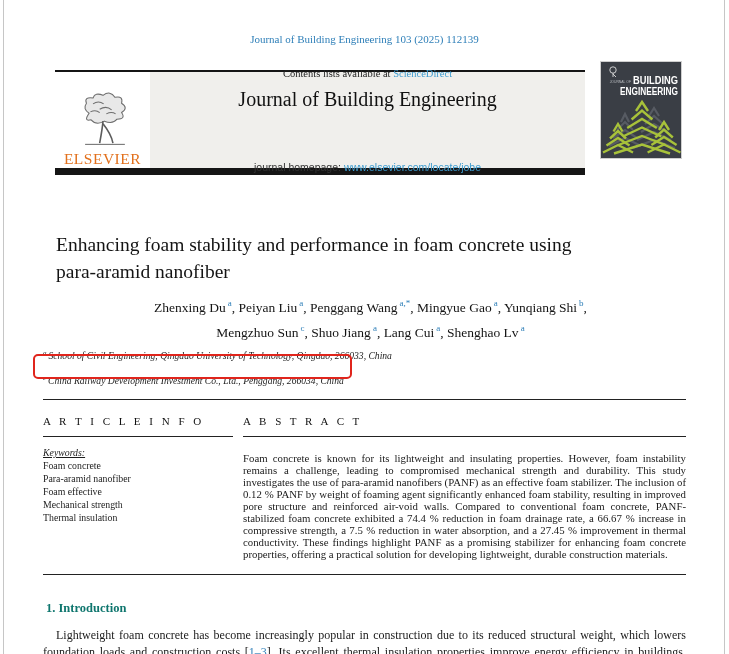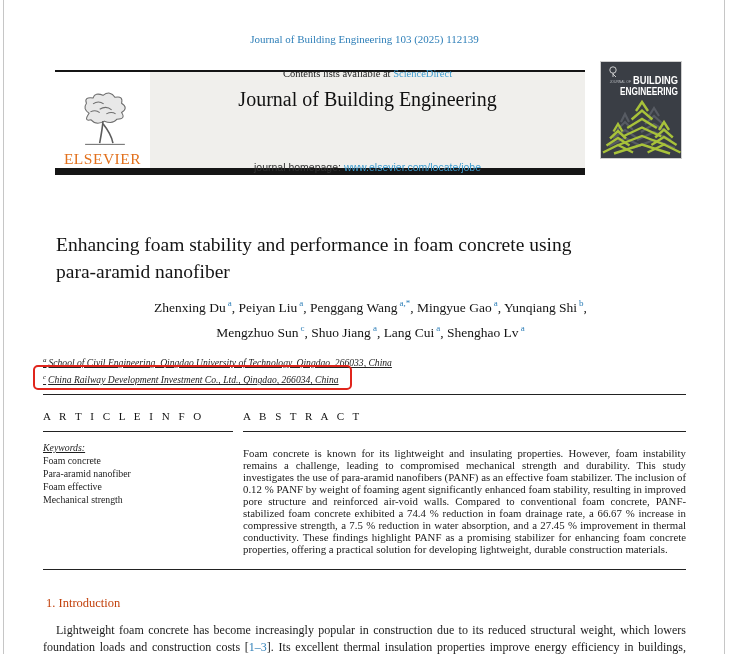--- a/index.html
+++ b/index.html
@@ -27,37 +27,37 @@
 
   
   .cover{position:absolute;left:600px;top:61px;width:80px;height:96px;background:#737373;
          border:1px solid #cfcfcf;}
 
   
   .content{padding:0 43px;}
   .article-title{margin:56px 0 0 13px;font-size:19.5px;line-height:27px;color:#141414;}
   .authors{margin:8px 0 0 12px;font-size:13.5px;line-height:20px;color:#141414;text-align:center;}
   sup.blue{color:#2e7fb8;font-size:9px;margin-left:2px;}
-  .affils{margin-top:11px;position:relative;font-size:9.6px;font-style:italic;line-height:14px;color:#222;text-decoration:underline;}
+  .affils{position:relative;font-size:9.6px;font-style:italic;line-height:22px;color:#222;}
   .affils sup{font-size:7px;margin-right:2px;}
   .red-box{position:absolute;left:-10px;top:12px;width:315px;height:21px;
            border:2.5px solid #e0251c;border-radius:5px;pointer-events:none;}
 
   
   .info-grid{display:grid;grid-template-columns:190px 1fr;column-gap:10px;
              border-top:1.2px solid #222;border-bottom:1.2px solid #222;
              margin-top:7px;padding:15px 0 14px;}
   .col-header{font-size:11px;letter-spacing:1.5px;word-spacing:3px;color:#111;
               border-bottom:1px solid #222;padding-bottom:9px;}
   .keywords{margin-top:9px;font-size:9.8px;line-height:13px;}
   .kw-label{font-style:italic;text-decoration:underline;}
   .abstract-body{margin-top:15px;font-size:10.8px;line-height:12px;text-align:justify;color:#1a1a1a;}
 
   
-  .intro-heading{margin:26px 0 0 3px;font-size:12.5px;font-weight:normal;color:#c2410c;}
+  .intro-heading{margin:26px 0 0 3px;font-size:12.5px;font-weight:bold;color:#0f766e;}
   .intro-para{margin-top:11px;font-size:12px;line-height:17px;text-align:justify;
               text-indent:13px;color:#1a1a1a;}
   .ref-blue{color:#2e7fb8;}
 </style>
 </head>
 <body>
 
 <div class="page">
   <div class="edge edge-left"></div>
   <div class="edge edge-right"></div>
@@ -148,32 +148,33 @@
       <span>Yunqiang Shi</span><sup class="blue">b</sup><span>,</span><br>
       <span>Mengzhuo Sun</span><sup class="blue">c</sup><span>, </span>
       <span>Shuo Jiang</span><sup class="blue">a</sup><span>, </span>
       <span>Lang Cui</span><sup class="blue">a</sup><span>, </span>
       <span>Shenghao Lv</span><sup class="blue">a</sup>
     </div>
 
     <div class="affils">
       <div class="red-box"></div>
       <div><sup>a</sup><span>School of Civil Engineering, Qingdao University of Technology, Qingdao, 266033, China</span></div>
-      <div><sup>c</sup><span>China Railway Development Investment Co., Ltd., Qingdao, 266034, China</span></div>
+      <div><sup>c</sup><span>China Railway Development Investment Co., Ltd., Penggang, 266034, China</span></div>
     </div>
 
     <div class="info-grid">
       <div>
         <div class="col-header">A R T I C L E I N F O</div>
         <div class="keywords">
           <div class="kw-label">Keywords:</div>
           <div>Foam concrete</div>
           <div>Para-aramid nanofiber</div>
           <div>Foam effective</div>
           <div>Mechanical strength</div>
+          <div>Thermal insulation</div>
         </div>
       </div>
       <div>
         <div class="col-header">A B S T R A C T</div>
         <div class="abstract-body">Foam concrete is known for its lightweight and insulating properties. However, foam instability remains a challenge, leading to compromised mechanical strength and durability. This study investigates the use of para-aramid nanofibers (PANF) as an effective foam stabilizer. The inclusion of 0.12 % PANF by weight of foaming agent significantly enhanced foam stability, resulting in improved pore structure and reinforced air-void walls. Compared to conventional foam concrete, PANF-stabilized foam concrete exhibited a 74.4 % reduction in foam drainage rate, a 66.67 % increase in compressive strength, a 7.5 % reduction in water absorption, and a 27.45 % improvement in thermal conductivity. These findings highlight PANF as a promising stabilizer for enhancing foam concrete properties, offering a practical solution for developing lightweight, durable construction materials.</div>
       </div>
     </div>
 
     <div class="intro-heading">1. Introduction</div>
     <div class="intro-para">

